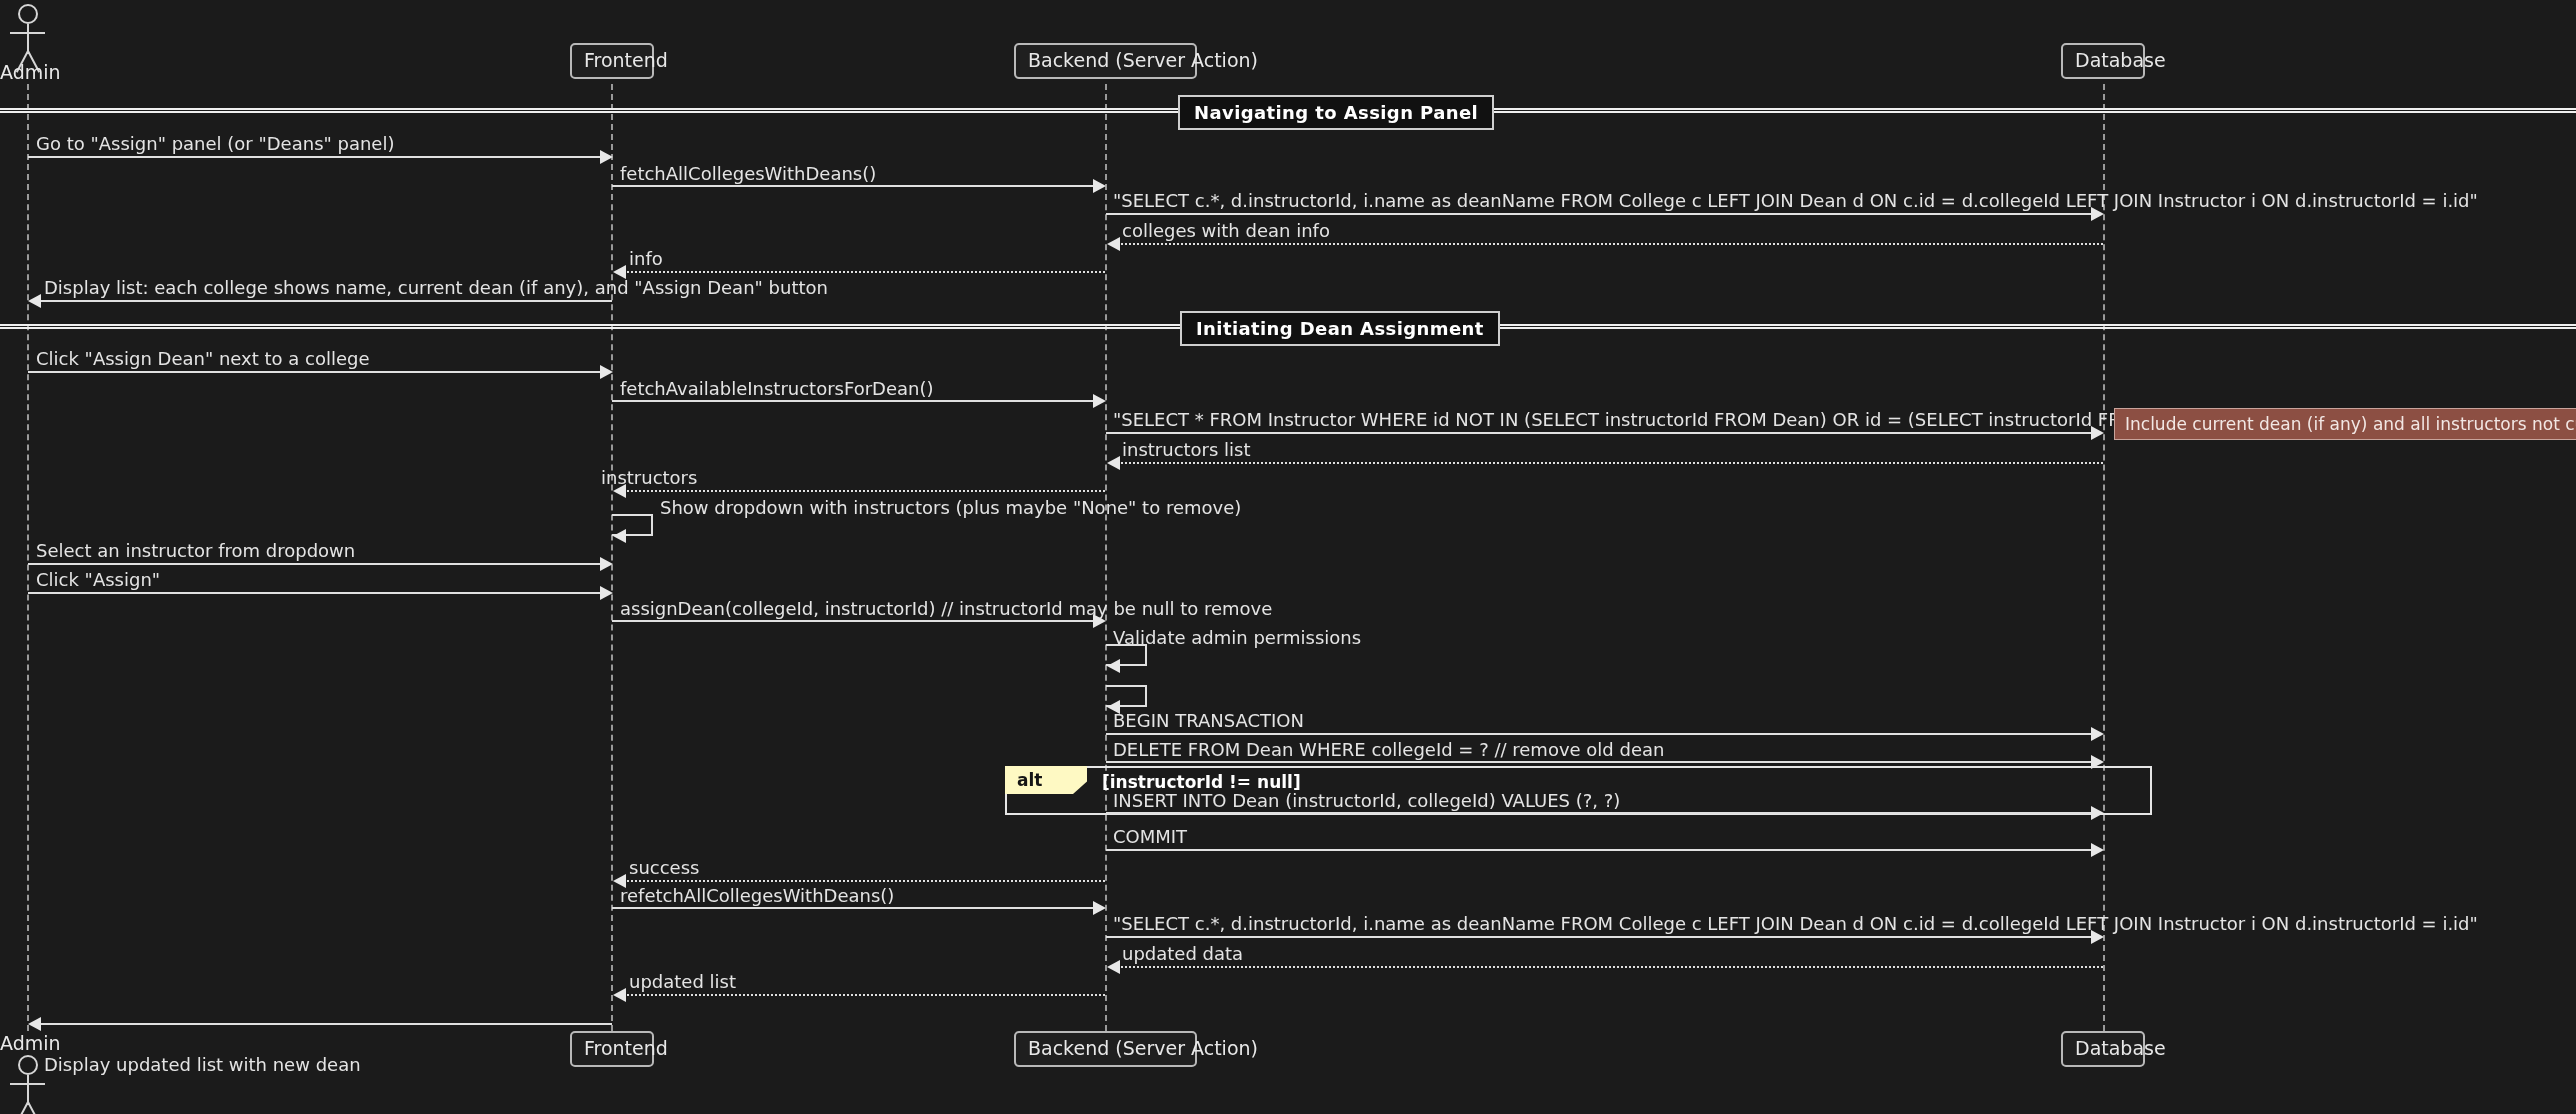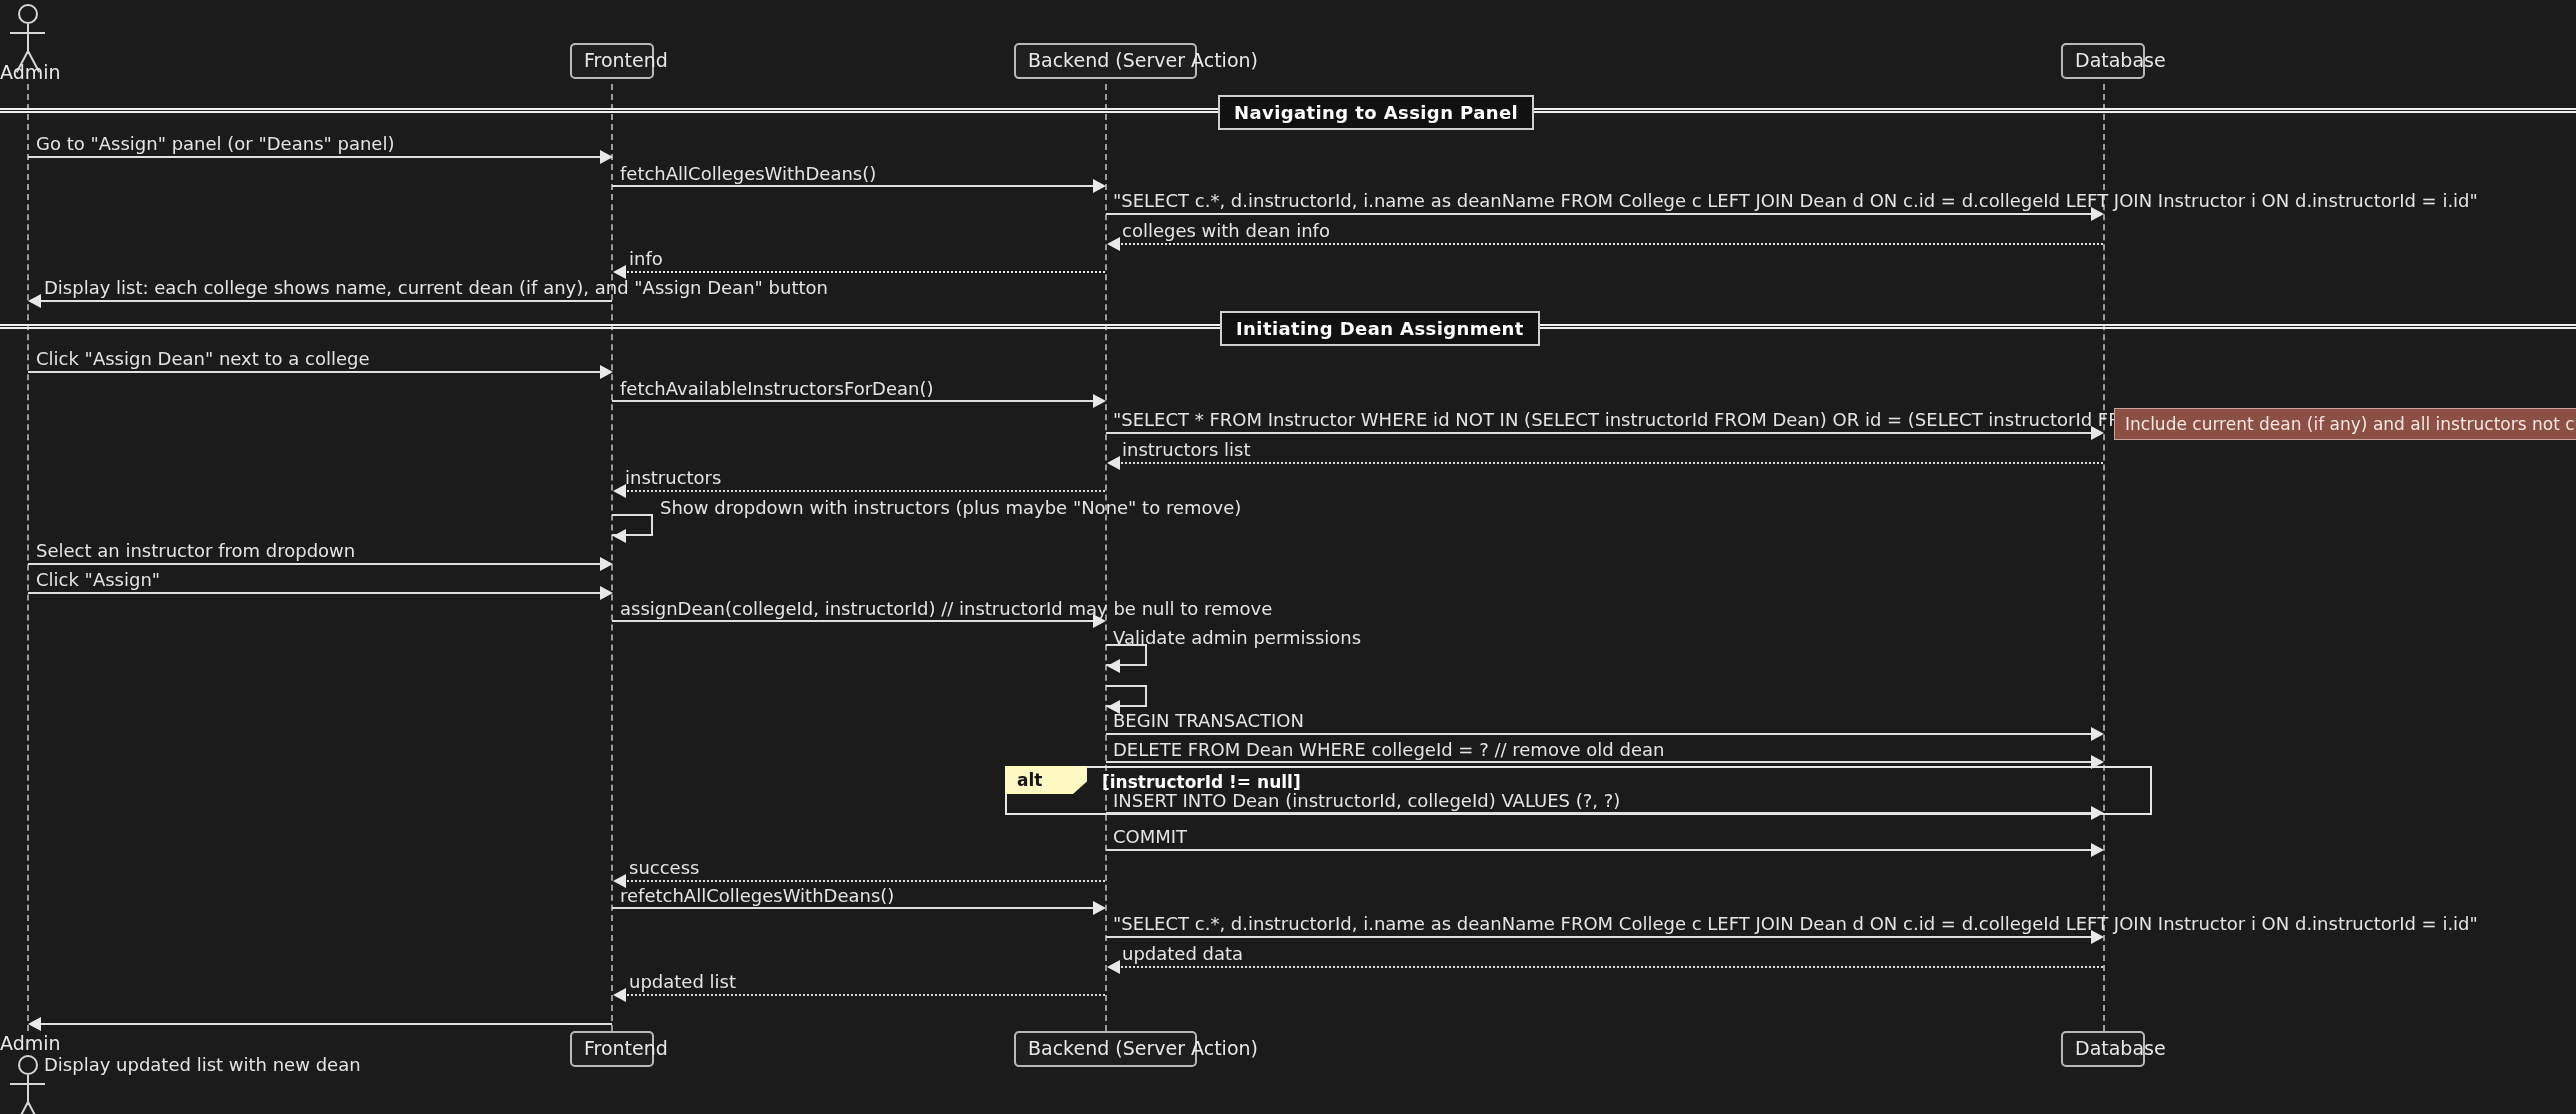--- a/index.html
+++ b/index.html
@@ -105,21 +105,20 @@
     position: absolute;
     background: #111111;
     border: 2px solid #cfcfcf;
     color: #ffffff;
     font-size: 18px;
     font-weight: bold;
     padding: 5px 14px;
     white-space: nowrap;
     box-sizing: border-box;
     letter-spacing: 0.4px;
-    margin-left: 40px;
   }
   
   .alt-frame {
     position: absolute;
     border: 2px solid #e6e6e6;
     box-sizing: border-box;
     background: transparent;
   }
   .alt-tag {
     position: absolute;
@@ -218,21 +217,21 @@
 
   <div class="note" style="left:2114px; top:408px;">
     <span>Include current dean (if any) and all instructors not currently deans</span>
     
   </div>
 
   <div class="msg-label" style="left:1122px; top:441px;">instructors list</div>
   <div class="msg-line dotted" style="left:1117px; top:462px; width:986px;"></div>
   <div class="arrow-l" style="left:1107px; top:456px;"></div>
 
-  <div class="msg-label" style="left:625px; top:469px;">instructors</div>
+  <div class="msg-label" style="left:601px; top:469px;">instructors</div>
   <div class="msg-line dotted" style="left:624px; top:490px; width:481px;"></div>
   <div class="arrow-l" style="left:613px; top:484px;"></div>
 
   <div class="msg-label" style="left:620px; top:499px;margin-left:40px;">Show dropdown with instructors (plus maybe "None" to remove)</div>
   <div class="self-msg" style="left:612px; top:514px; width:41px; height:22px;"></div>
   <div class="arrow-l" style="left:613px; top:529px;"></div>
 
   <div class="msg-label" style="left:36px; top:542px;">Select an instructor from dropdown</div>
   <div class="msg-line" style="left:28px; top:563px; width:575px;"></div>
   <div class="arrow-r" style="left:600px; top:557px;"></div>

